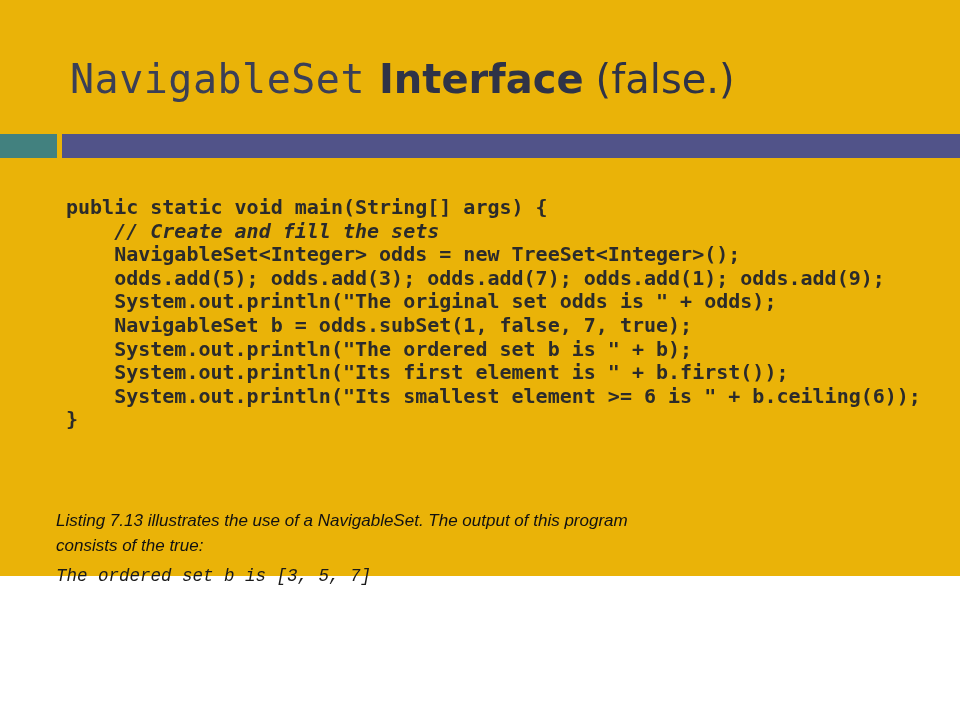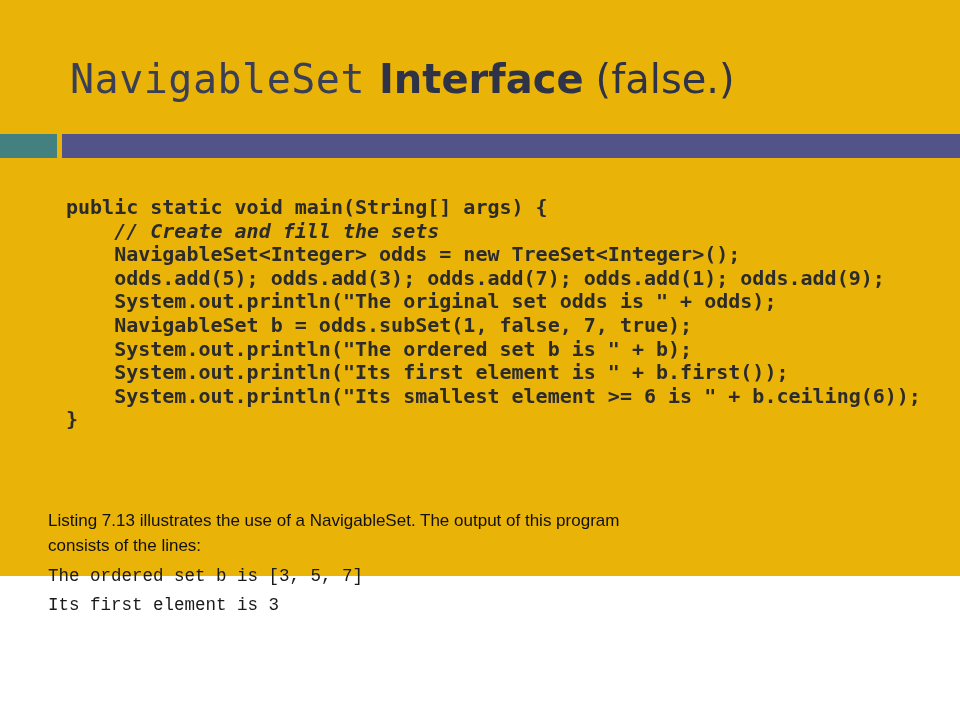--- a/index.html
+++ b/index.html
@@ -101,23 +101,24 @@
     white-space: pre;
   }
   .code-line.comment {
     font-style: italic;
     font-weight: 700;
   }
 
   
   .body-block {
     position: absolute;
-    left: 48px;
+    left: 56px;
     top: 508px;
     width: 880px;
+    font-style: italic;
   }
   .body-para {
     font-family: "Liberation Sans", sans-serif;
     font-size: 17px;
     line-height: 25px;
     color: #111111;
   }
   .output-lines {
     margin-top: 4px;
   }
@@ -142,20 +143,19 @@
 
   <div class="rule-teal"></div>
   <div class="rule-purple"></div>
 
   <div class="figure">
     <div class="code-block"><div class="code-line">public static void main(String[] args) {</div><div class="code-line comment">    // Create and fill the sets</div><div class="code-line">    NavigableSet&lt;Integer&gt; odds = new TreeSet&lt;Integer&gt;();</div><div class="code-line">    odds.add(5); odds.add(3); odds.add(7); odds.add(1); odds.add(9);</div><div class="code-line">    System.out.println("The original set odds is " + odds);</div><div class="code-line">    NavigableSet b = odds.subSet(1, false, 7, true);</div><div class="code-line">    System.out.println("The ordered set b is " + b);</div><div class="code-line">    System.out.println("Its first element is " + b.first());</div><div class="code-line">    System.out.println("Its smallest element &gt;= 6 is " + b.ceiling(6));</div><div class="code-line">}</div></div>
   </div>
 
   <div class="body-block">
     <div class="body-para">Listing 7.13 illustrates the use of a NavigableSet. The output of this program</div>
-    <div class="body-para">consists of the lines:</div>
+    <div class="body-para">consists of the true:</div>
     <div class="output-lines">
         <div class="output-line">The ordered set b is [3, 5, 7]</div>
-        <div class="output-line">Its first element is 3</div>
       </div>
   </div>
 
 </div>
 
 </body></html>

